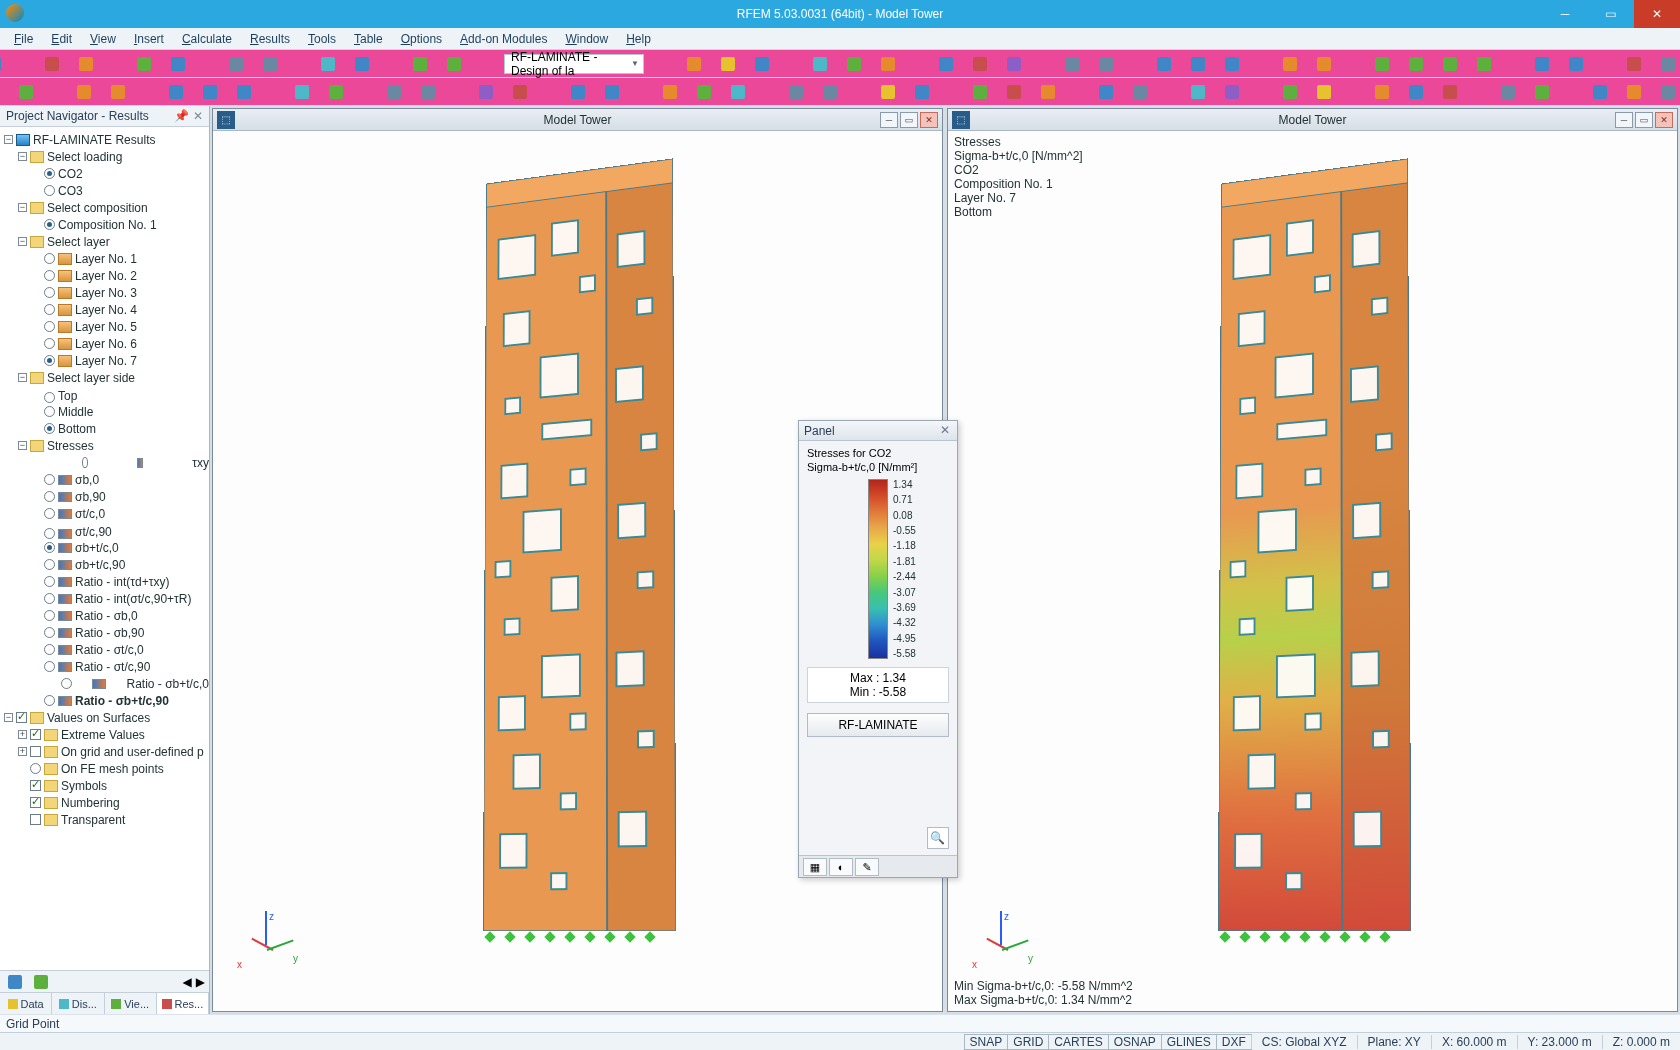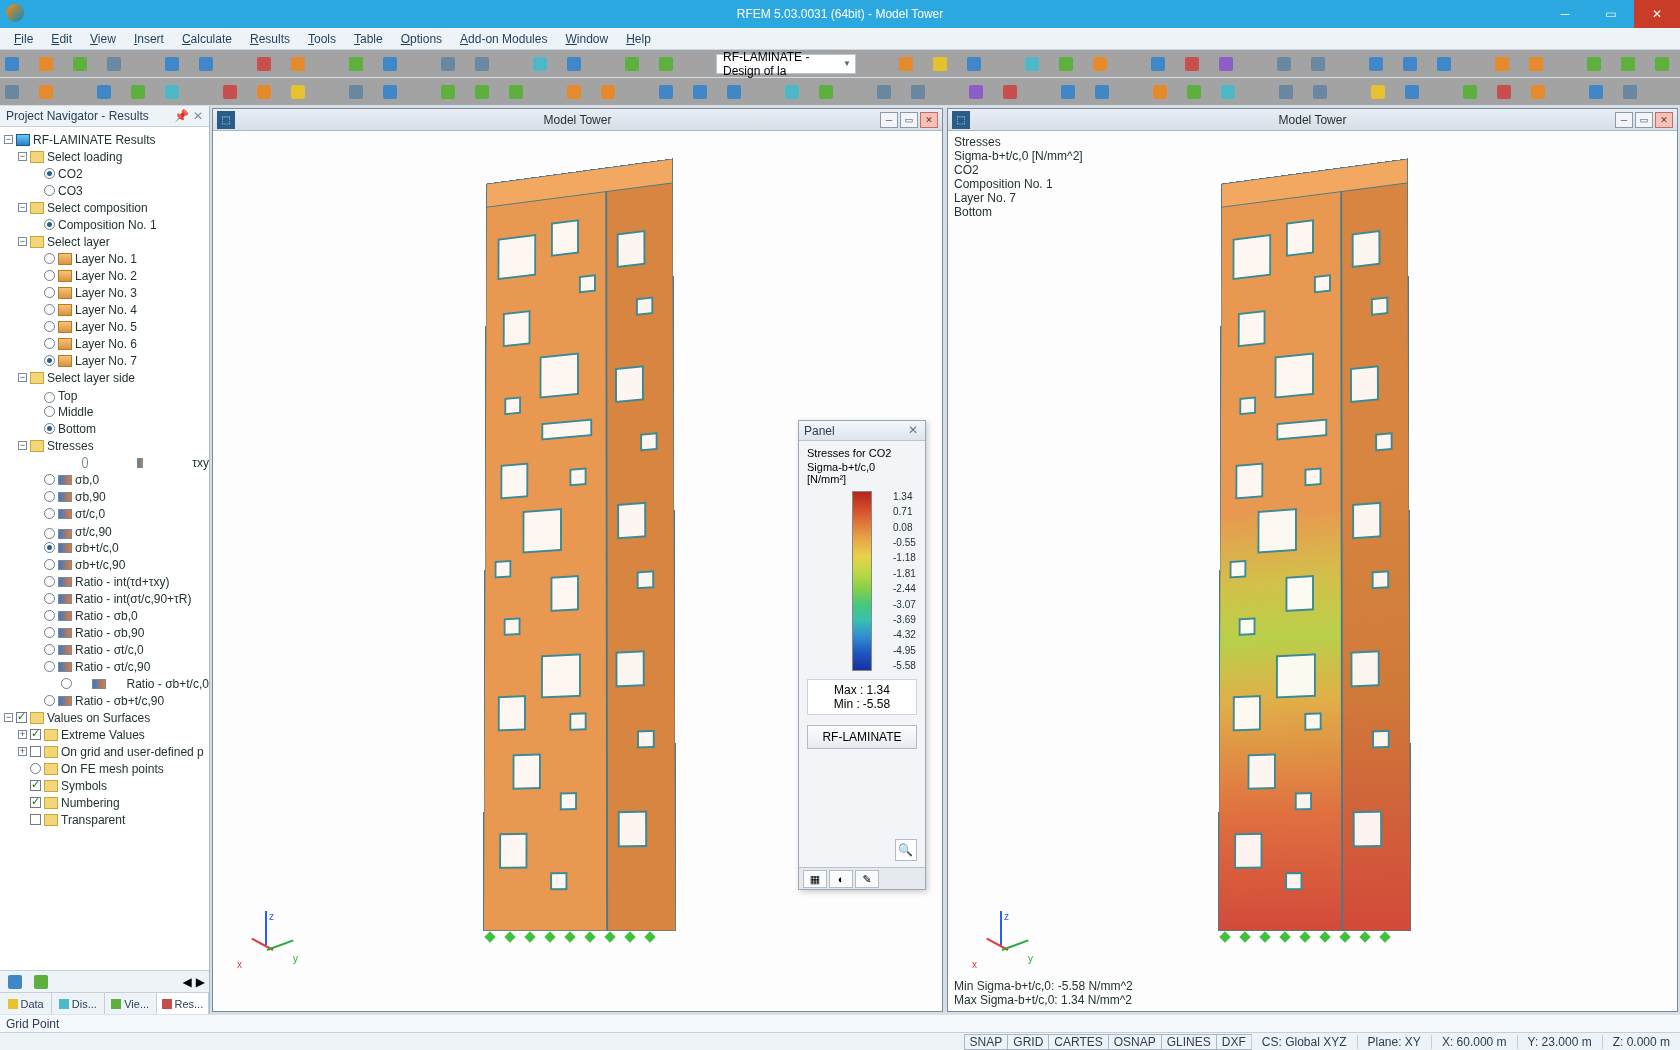--- a/index.html
+++ b/index.html
@@ -11,21 +11,21 @@
 .titlebar .win-buttons { position: absolute; right: 0; top: 0; display: flex; }
 .titlebar .win-buttons div { width: 46px; height: 28px; display: flex; align-items: center; justify-content: center; color: #fff; }
 .titlebar .win-buttons .close { background: #c83c28; }
 
 
 .menubar { height: 22px; background: #eef3f7; display: flex; align-items: center; padding: 0 6px; gap: 2px; border-bottom: 1px solid #c9d6e2; }
 .menubar span { padding: 2px 8px; color: #1c3f5e; cursor: default; }
 .menubar span u { text-decoration: underline; }
 
 
-.toolbar { height: 28px; background: #a3a3a3; border-bottom: 1px solid #d6dde4; display: flex; align-items: center; padding: 0 4px; gap: 18px; }
+.toolbar { height: 28px; background: #ec4899; border-bottom: 1px solid #d6dde4; display: flex; align-items: center; padding: 0 4px; gap: 18px; justify-content: flex-end; }
 .tbtn { width: 22px; height: 22px; border: 1px solid transparent; display: inline-flex; align-items: center; justify-content: center; border-radius: 2px; }
 .tbtn .glyph { width: 14px; height: 14px; background: #6b88a2; border-radius: 2px; }
 .tbtn.orange .glyph { background: #e68a2e; }
 .tbtn.green .glyph { background: #5eb03e; }
 .tbtn.blue .glyph { background: #3f87c7; }
 .tbtn.red .glyph { background: #c84d4d; }
 .tbtn.yellow .glyph { background: #e6c22e; }
 .tbtn.cyan .glyph { background: #4db8c8; }
 .tbtn.purple .glyph { background: #8e5ec7; }
 .tsep { width: 1px; height: 20px; background: #c7d2db; margin: 0 3px; }
@@ -96,21 +96,21 @@
 .axes .x { position: absolute; left: 12px; top: 38px; width: 24px; height: 2px; background: #e03a3a; transform: rotate(28deg); transform-origin: right; }
 .axes .xl { position: absolute; left: 0; top: 48px; color: #e03a3a; font-size: 10px; }
 .axes .y { position: absolute; left: 30px; top: 38px; width: 28px; height: 2px; background: #2aa83a; transform: rotate(-20deg); transform-origin: left; }
 .axes .yl { position: absolute; left: 56px; top: 42px; color: #2aa83a; font-size: 10px; }
 
 
 .overlay-info { position: absolute; left: 6px; top: 4px; color: #233; line-height: 14px; }
 .overlay-bottom { position: absolute; left: 6px; bottom: 4px; color: #233; line-height: 14px; }
 
 
-.panel { position: absolute; left: 798px; top: 420px; width: 128px; background: #f2f4f7; border: 1px solid #9aa8b5; box-shadow: 2px 2px 6px rgba(0,0,0,0.2); z-index: 10; }
+.panel { position: absolute; left: 798px; top: 420px; width: 160px; background: #f2f4f7; border: 1px solid #9aa8b5; box-shadow: 2px 2px 6px rgba(0,0,0,0.2); z-index: 10; }
 .panel-hdr { height: 20px; background: linear-gradient(#f4f7fa,#dde4eb); display: flex; align-items: center; justify-content: space-between; padding: 0 5px; border-bottom: 1px solid #bac4cf; color: #2a4058; }
 .panel-hdr .x { width: 14px; height: 14px; text-align: center; line-height: 12px; color: #6a7a8a; cursor: default; }
 .panel-body { padding: 6px 8px; }
 .panel-body .ptitle { font-size: 11px; margin-bottom: 2px; }
 .legend-wrap { margin-top: 6px; display: flex; align-items: center; justify-content: center; position: relative; height: 180px; }
 .legend-bar { width: 20px; height: 180px; background: linear-gradient(180deg,#b22618 0%,#d24a2a 9%,#e07a3a 18%,#e8a848 27%,#e8d24a 36%,#c0d848 45%,#88d048 54%,#48c87a 63%,#38c0b0 72%,#3090d0 81%,#2058c0 90%,#1830a0 100%); border: 1px solid #888; }
 .legend-labels { position: absolute; left: 86px; top: 0; height: 180px; display: flex; flex-direction: column; justify-content: space-between; }
 .legend-labels span { font-size: 10px; color: #233; }
 .panel .mm { margin-top: 8px; border: 1px solid #cbd3db; background: #fff; padding: 3px 6px; text-align: center; font-size: 11px; }
 .panel .bigbtn { margin-top: 10px; border: 1px solid #b2bcc7; background: linear-gradient(#fdfdfd,#e6eaee); height: 24px; display: flex; align-items: center; justify-content: center; }
@@ -659,21 +659,21 @@
           <span class="ico radio"></span>
           <span class="ico" style="width:14px;height:10px;background:linear-gradient(90deg,#3a7ac7,#e07a3a);border:1px solid #7a8a99"></span>
           <span class="lbl">Ratio - σt/c,90</span>
         </div>
         <div class="tree-row" style="padding-left: 28px; justify-content: space-between;">
           <span style="width:12px;display:inline-block"></span>
           <span class="ico radio"></span>
           <span class="ico" style="width:14px;height:10px;background:linear-gradient(90deg,#3a7ac7,#e07a3a);border:1px solid #7a8a99"></span>
           <span class="lbl">Ratio - σb+t/c,0</span>
         </div>
-        <div class="tree-row" style="padding-left: 28px;">
+        <div class="tree-row" style="padding-left: 28px; font-weight: bold;">
           <span style="width:12px;display:inline-block"></span>
           <span class="ico radio"></span>
           <span class="ico" style="width:14px;height:10px;background:linear-gradient(90deg,#3a7ac7,#e07a3a);border:1px solid #7a8a99"></span>
           <span class="lbl">Ratio - σb+t/c,90</span>
         </div>
         <div class="tree-row" style="padding-left: 0px;">
           <span class="sq">−</span>
           <span class="ico check on"></span>
           <span class="ico" style="background:#f3d57a;border:1px solid #c7a63a"></span>
           <span class="lbl">Values on Surfaces</span>

